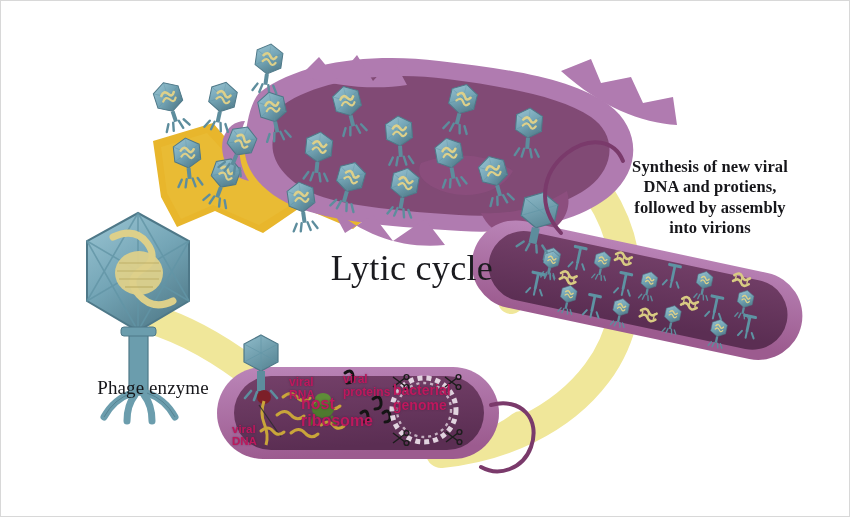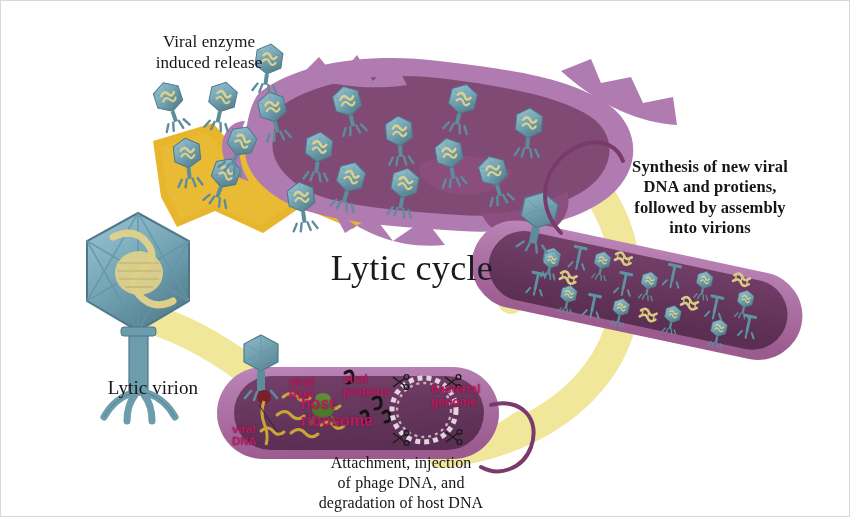--- a/index.html
+++ b/index.html
@@ -39,21 +39,21 @@
   }
   .inlbl{
     position:absolute;
     font-family:"Liberation Sans", sans-serif;
     color:#be185d;font-weight:bold;text-align:left;
     line-height:1.06;white-space:pre-line;
     text-shadow:0 0 2px rgba(60,25,55,.55);
   }
   #in-viral-rna{left:288px;top:375px;width:56px;font-size:12px;}
   #in-viral-proteins{left:342px;top:372px;width:60px;font-size:12px;}
-  #in-bacterial-genome{left:392px;top:382px;width:66px;font-size:12px;margin-left:38px;}
+  #in-bacterial-genome{left:392px;top:382px;width:66px;font-size:14px;}
   #in-viral-dna{left:231px;top:422px;width:44px;font-size:11.5px;}
   #in-host-ribosome{left:300px;top:395px;width:62px;font-size:16px;}
 </style>
 </head>
 <body>
 
 <div id="stage">
 
   <svg id="art" viewBox="0 0 850 517" xmlns="http://www.w3.org/2000/svg">
     <defs>
@@ -373,33 +373,28 @@
         </g>
         <rect x="520" y="250" width="8" height="16" fill="#5d8d9d"></rect>
         <path d="M515,266 l-6,6 M521,267 l-2,7 M528,267 l2,7 M534,266 l6,6" stroke="#5d8d9d" stroke-width="2.4" fill="none" stroke-linecap="round"></path>
       </g>
     </g>
 
     <path d="M560,232 C536,206 540,172 566,152 C590,134 614,140 622,160" fill="none" stroke="#7a3a6b" stroke-width="4" stroke-linecap="round"></path>
 
   </svg>
 
-  <div class="lbl" id="lbl-release">Viral enzyme
-induced release</div>
 
   <div class="lbl" id="lbl-synthesis">Synthesis of new viral
 DNA and protiens,
 followed by assembly
 into virions</div>
 
-  <div class="lbl" id="lbl-attachment">Attachment, injection
-of phage DNA, and
-degradation of host DNA</div>
-
-  <div class="lbl" id="lbl-phage-virion">Lytic virion</div>
+
+  <div class="lbl" id="lbl-phage-virion">Phage enzyme</div>
 
   <div id="title-lytic">Lytic cycle</div>
 
   <div class="inlbl" id="in-viral-rna">viral
 RNA</div>
 
   <div class="inlbl" id="in-viral-proteins">viral
 proteins</div>
 
   <div class="inlbl" id="in-bacterial-genome">bacterial

